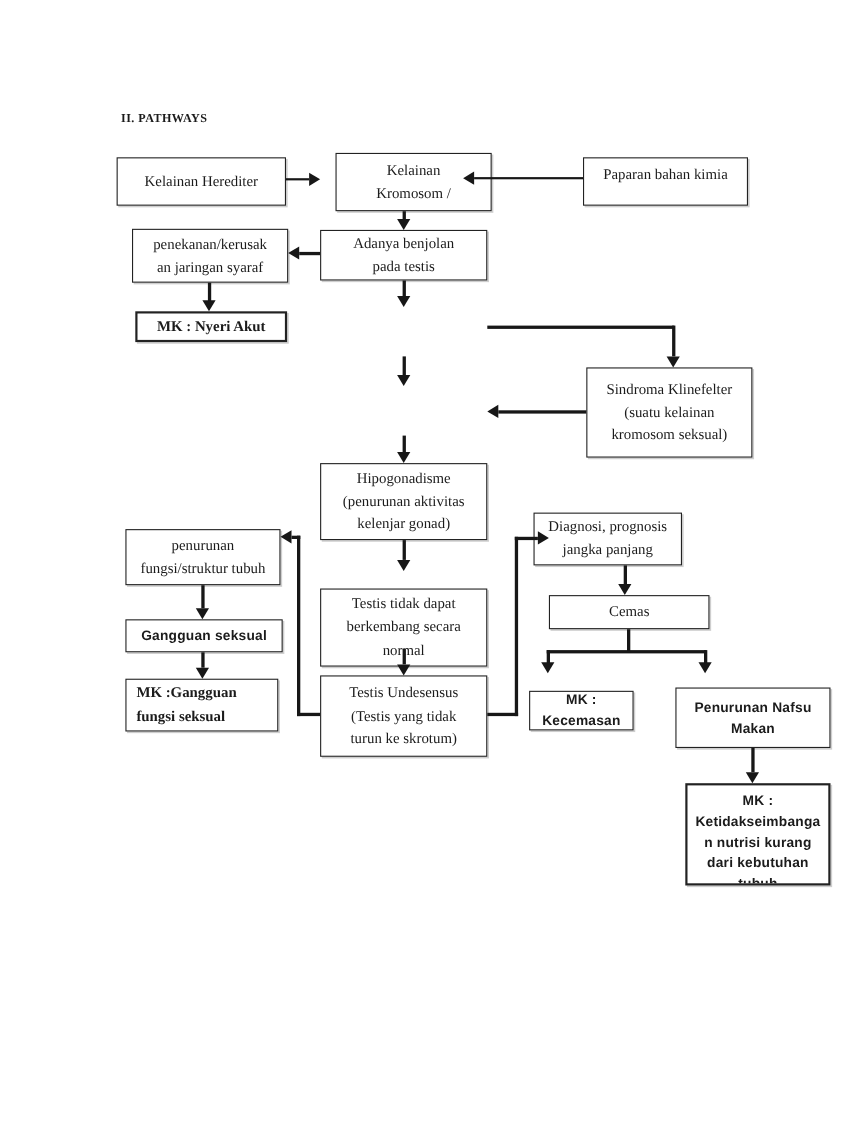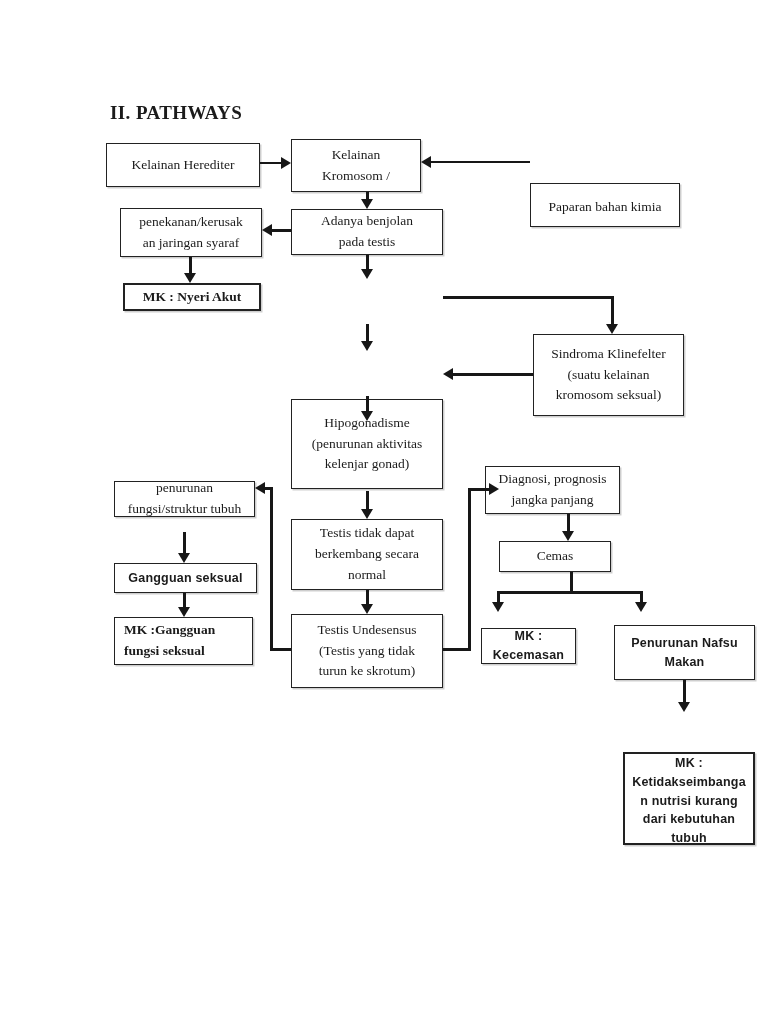--- a/index.html
+++ b/index.html
@@ -1,28 +1,28 @@
 <!DOCTYPE html>
 <html><head>
 <meta charset="utf-8">
 <style>
   html,body{margin:0;padding:0;background:#ffffff;}
   #page{position:relative;width:768px;height:1024px;background:#ffffff;overflow:hidden;
         font-family:"Liberation Serif",serif;color:#1b1b1b;}
-  #heading{position:absolute;left:110px;top:102px;font-weight:bold;font-size:19px;
+  #heading{position:absolute;left:110px;top:102px;font-weight:bold;font-size:11px;
            letter-spacing:.4px;font-family:"Liberation Serif",serif;}
   .box{position:absolute;border:1.5px solid #222;background:#fff;
        display:flex;flex-direction:column;justify-content:center;align-items:center;
        text-align:center;font-size:13.5px;line-height:1.55;box-sizing:border-box;
        box-shadow:1.5px 1.5px 0 rgba(125,125,125,.38);}
   .heavy{border-width:2px;}
   .bserif{font-weight:bold;}
   .sans{font-family:"Liberation Sans",sans-serif;font-weight:bold;font-size:12.5px;
         line-height:1.5;letter-spacing:.2px;}
-  .top{justify-content:center;padding-top:5px;margin-top:40px;}
+  .top{justify-content:flex-start;padding-top:5px;}
   .leftal{align-items:flex-start;text-align:left;padding-left:9px;}
   .clip{overflow:hidden;}
   .hline,.vline{position:absolute;background:#171717;}
   .ah{position:absolute;width:0;height:0;}
   .ah-down{border-left:6.5px solid transparent;border-right:6.5px solid transparent;
            border-top:10px solid #171717;}
   .ah-left{border-top:6.5px solid transparent;border-bottom:6.5px solid transparent;
            border-right:10px solid #171717;}
   .ah-right{border-top:6.5px solid transparent;border-bottom:6.5px solid transparent;
             border-left:10px solid #171717;}
@@ -31,21 +31,21 @@
 <body>
 
 <div id="page">
 
   <div id="heading">II. PATHWAYS</div>
 
   <div class="box" style="left:106px;top:143px;width:154px;height:44px">
     <div>Kelainan Herediter</div>
   </div>
 
-  <div class="box" style="left:291px;top:139px;width:130px;height:53px">
+  <div class="box" style="left:305px;top:139px;width:142px;height:53px">
     <div>Kelainan</div>
     <div>Kromosom /</div>
   </div>
 
   <div class="box top" style="left:530px;top:143px;width:150px;height:44px">
     <div>Paparan bahan kimia</div>
   </div>
 
   <div class="box" style="left:120px;top:208px;width:142px;height:49px">
     <div>penekanan/kerusak</div>
@@ -62,58 +62,58 @@
   </div>
 
 
   <div class="box" style="left:533px;top:334px;width:151px;height:82px">
     <div>Sindroma Klinefelter</div>
     <div>(suatu kelainan</div>
     <div>kromosom seksual)</div>
   </div>
 
 
-  <div class="box" style="left:291px;top:399px;width:152px;height:90px">
+  <div class="box" style="left:291px;top:421px;width:152px;height:70px">
     <div>Hipogonadisme</div>
     <div>(penurunan aktivitas</div>
     <div>kelenjar gonad)</div>
   </div>
 
-  <div class="box" style="left:291px;top:519px;width:152px;height:71px">
+  <div class="box" style="left:291px;top:535px;width:152px;height:71px">
     <div>Testis tidak dapat</div>
     <div>berkembang secara</div>
     <div>normal</div>
   </div>
 
   <div class="box" style="left:291px;top:614px;width:152px;height:74px">
     <div>Testis Undesensus</div>
     <div>(Testis yang tidak</div>
     <div>turun ke skrotum)</div>
   </div>
 
-  <div class="box" style="left:114px;top:481px;width:141px;height:36px">
+  <div class="box" style="left:114px;top:481px;width:141px;height:51px">
     <div>penurunan</div>
     <div>fungsi/struktur tubuh</div>
   </div>
 
   <div class="box sans" style="left:114px;top:563px;width:143px;height:30px">
     <div>Gangguan seksual</div>
   </div>
 
   <div class="box bserif leftal" style="left:114px;top:617px;width:139px;height:48px">
     <div>MK :Gangguan</div>
     <div>fungsi seksual</div>
   </div>
 
   <div class="box" style="left:485px;top:466px;width:135px;height:48px">
     <div>Diagnosi, prognosis</div>
     <div>jangka panjang</div>
   </div>
 
-  <div class="box" style="left:499px;top:541px;width:112px;height:31px">
+  <div class="box" style="left:499px;top:541px;width:146px;height:31px">
     <div>Cemas</div>
   </div>
 
   <div class="box sans" style="left:481px;top:628px;width:95px;height:36px">
     <div>MK : Kecemasan</div>
   </div>
 
   <div class="box sans" style="left:614px;top:625px;width:141px;height:55px">
     <div>Penurunan Nafsu</div>
     <div>Makan</div>

